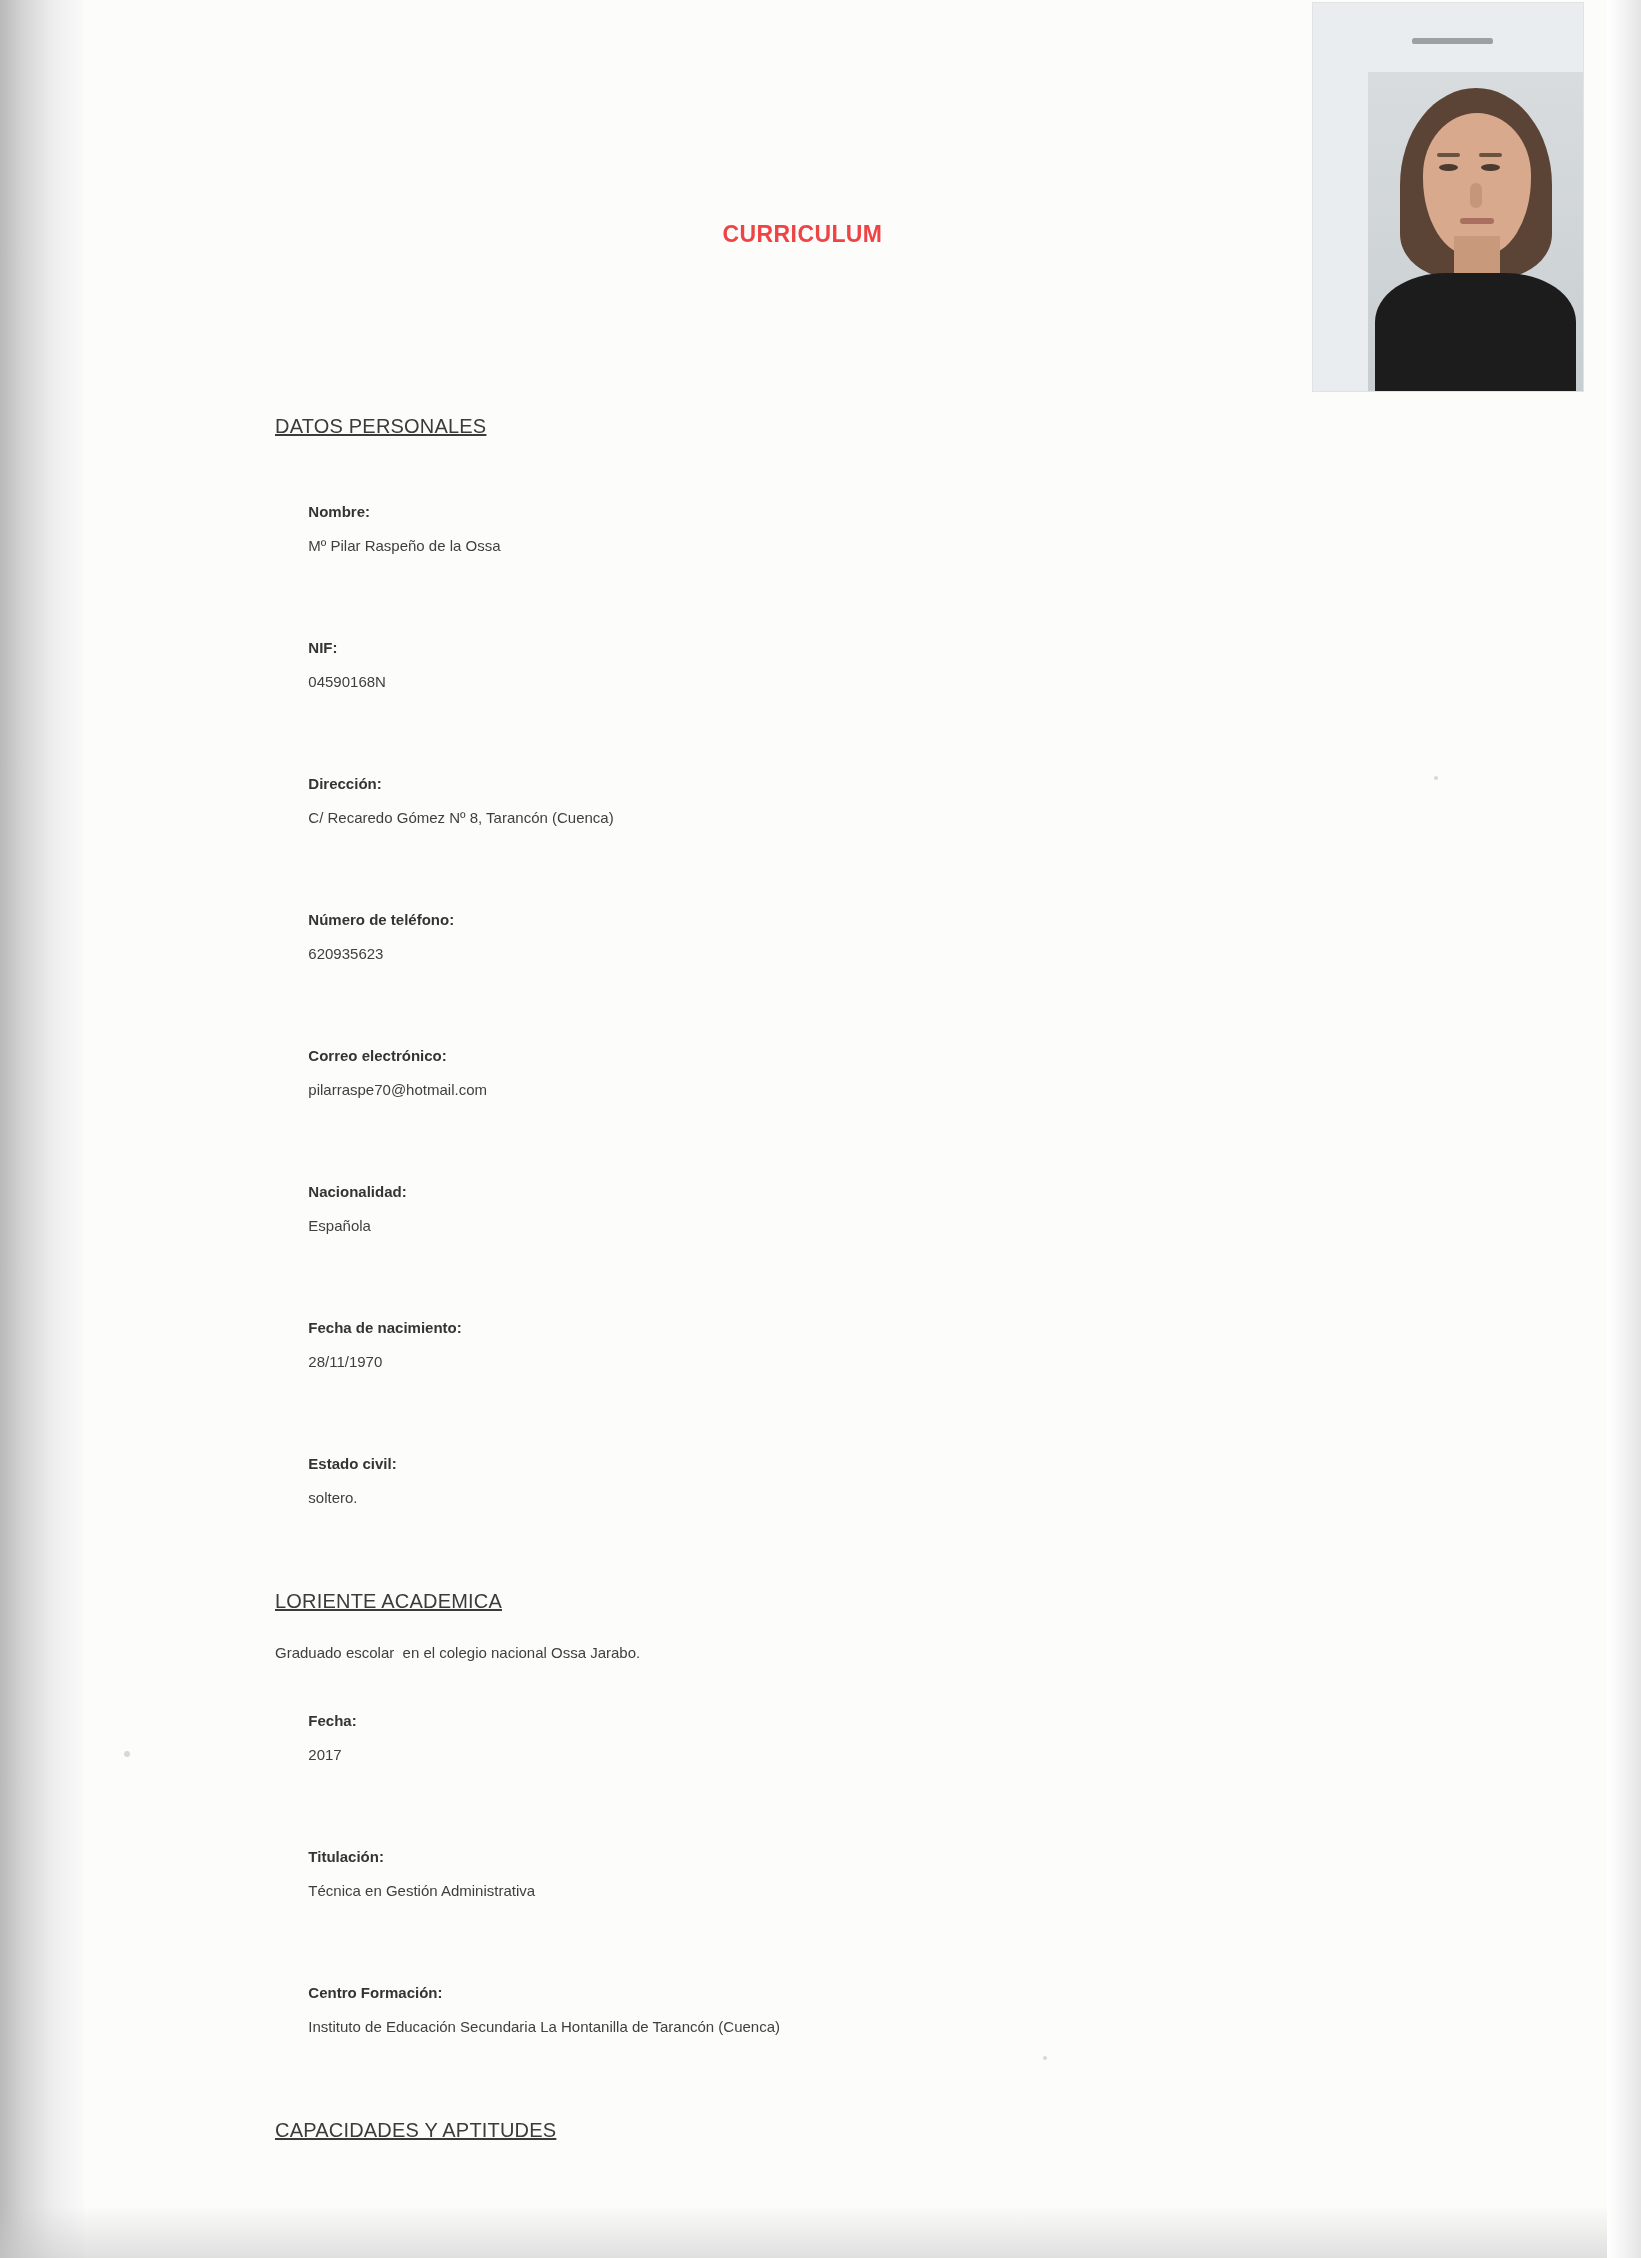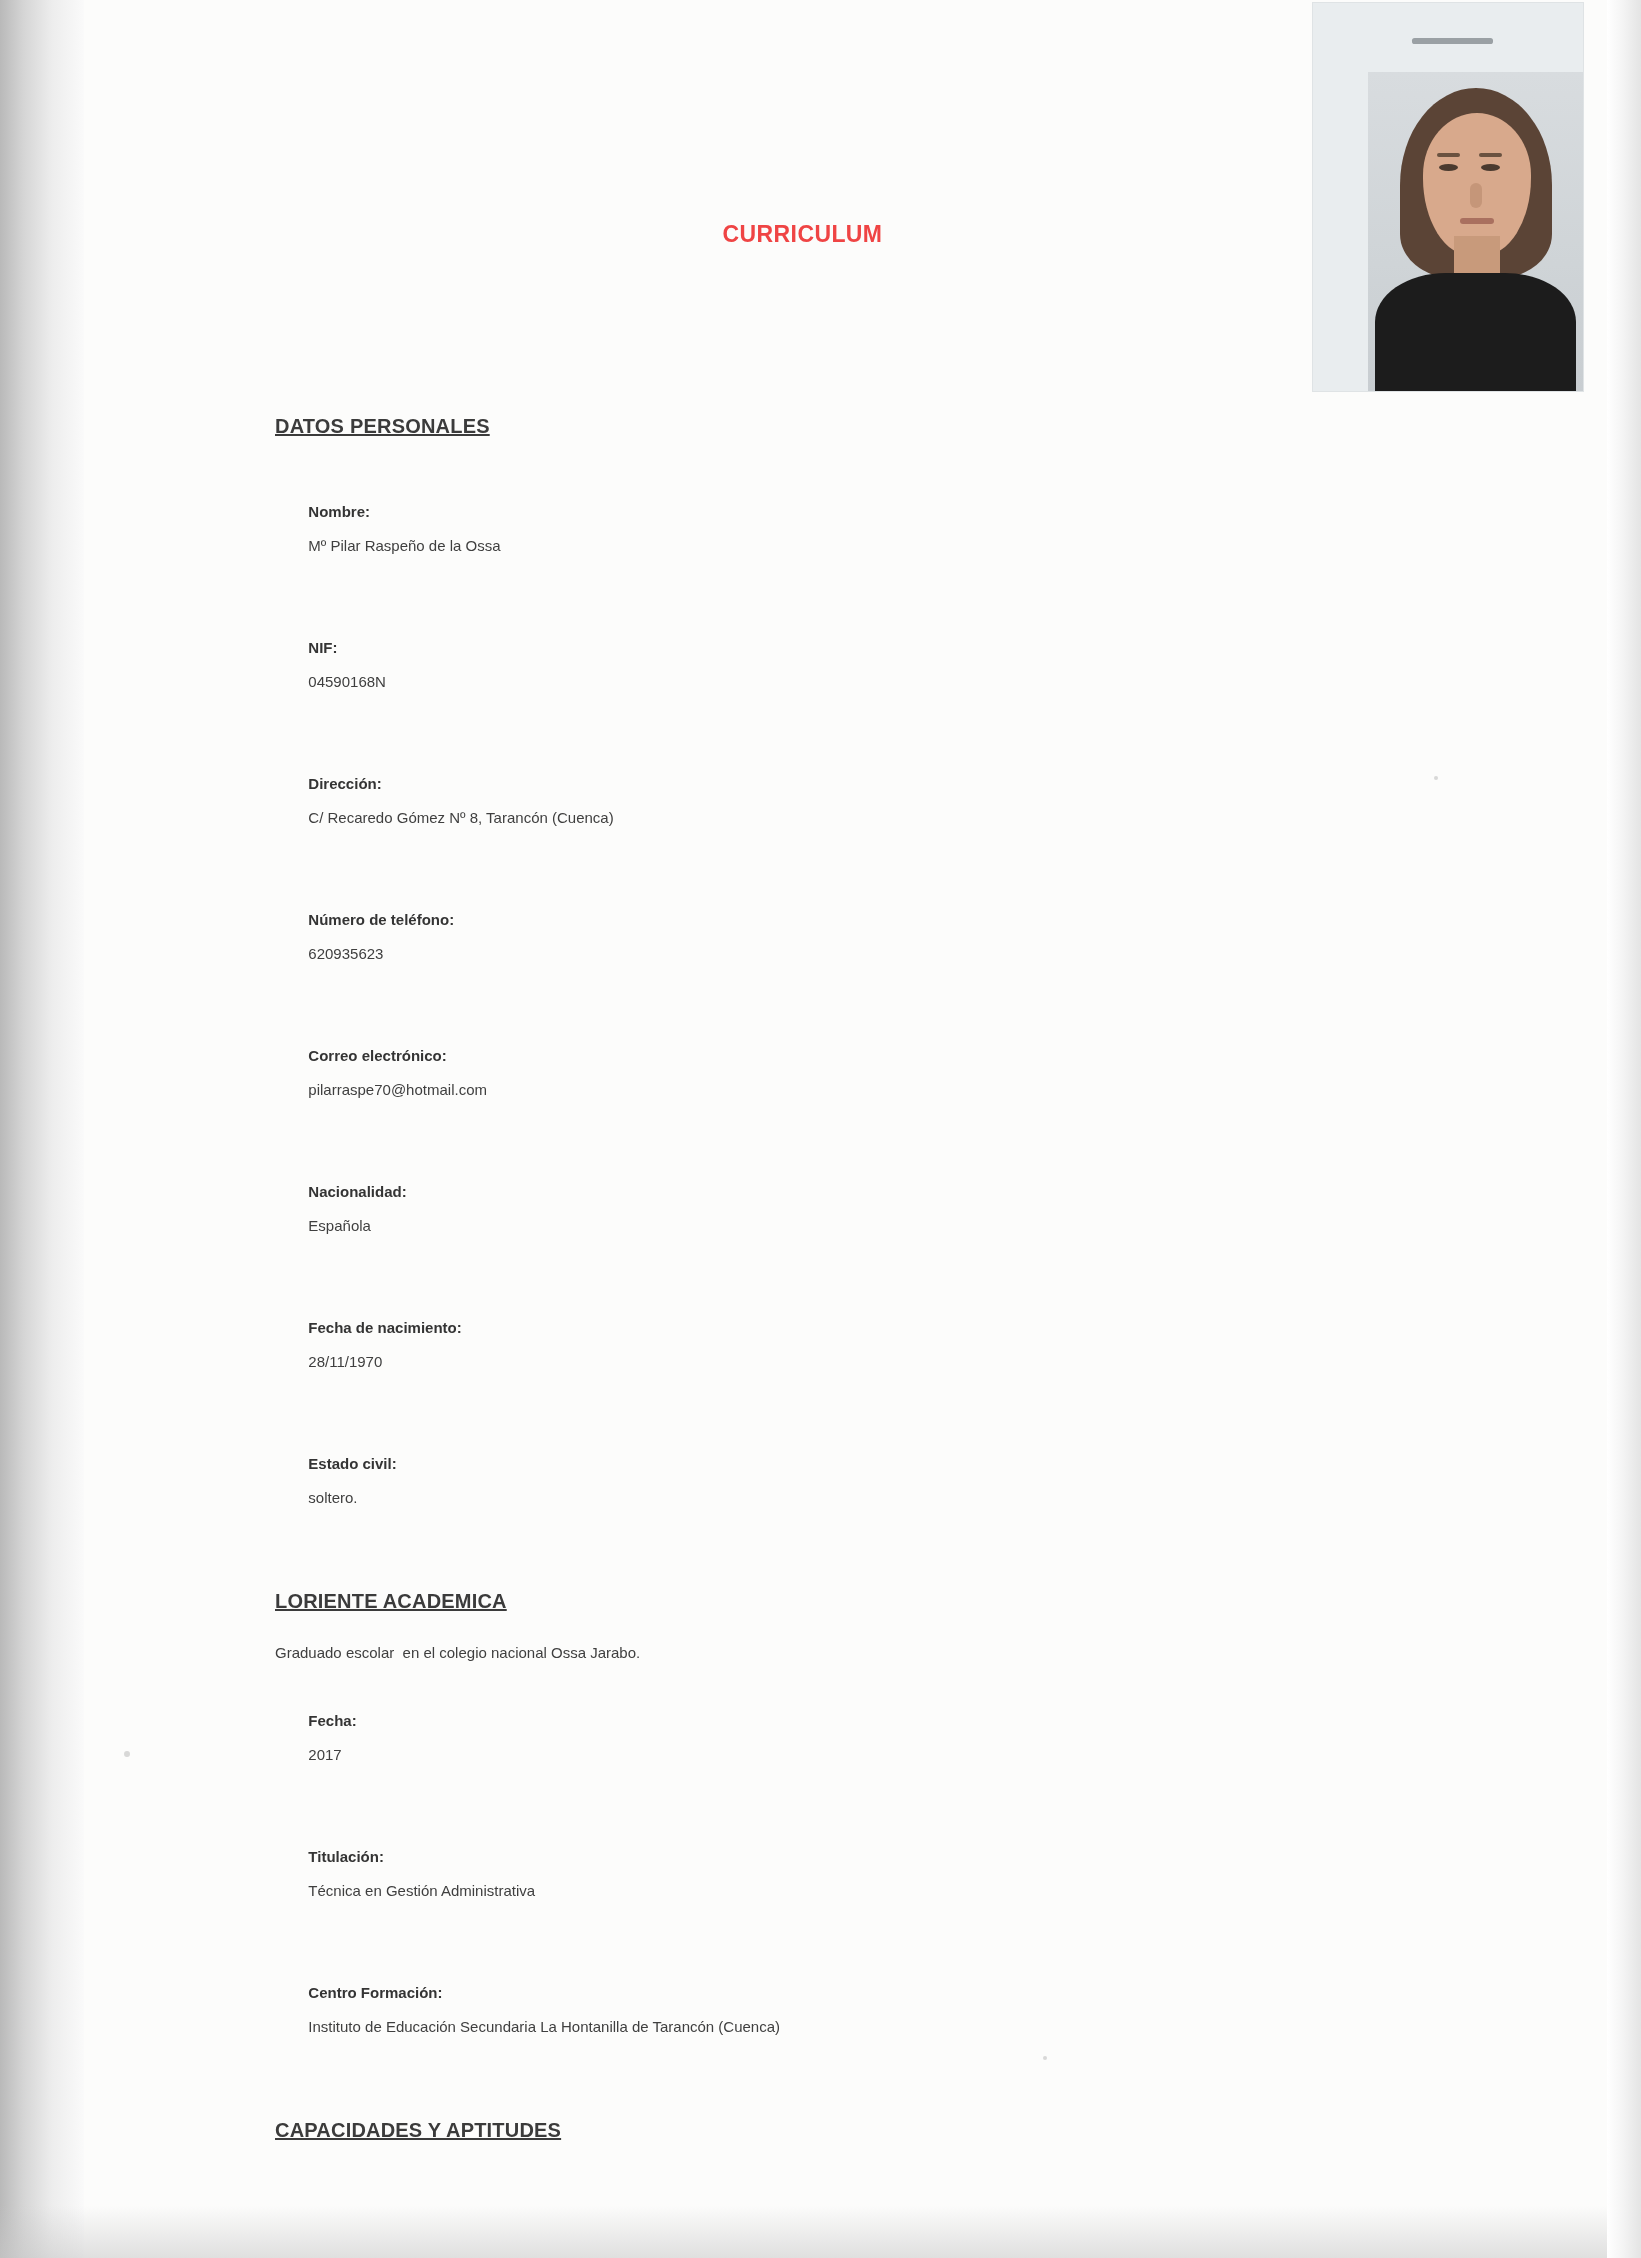--- a/index.html
+++ b/index.html
@@ -177,21 +177,21 @@
 
   .content {
     position: absolute;
     left: 275px;
     top: 415px;
     width: 1129px;
     color: #3c3c3c;
   }
   h2.section {
     font-size: 20px;
-    font-weight: bold;
+    font-weight: normal;
     color: #3b3b3b;
     text-decoration: underline;
     margin: 0 0 23px 0;
     letter-spacing: 0.2px;
   }
   .block { margin-bottom: 41px; }
   .line {
     font-size: 15px;
     line-height: 34px;
     color: #3f3f3f;

